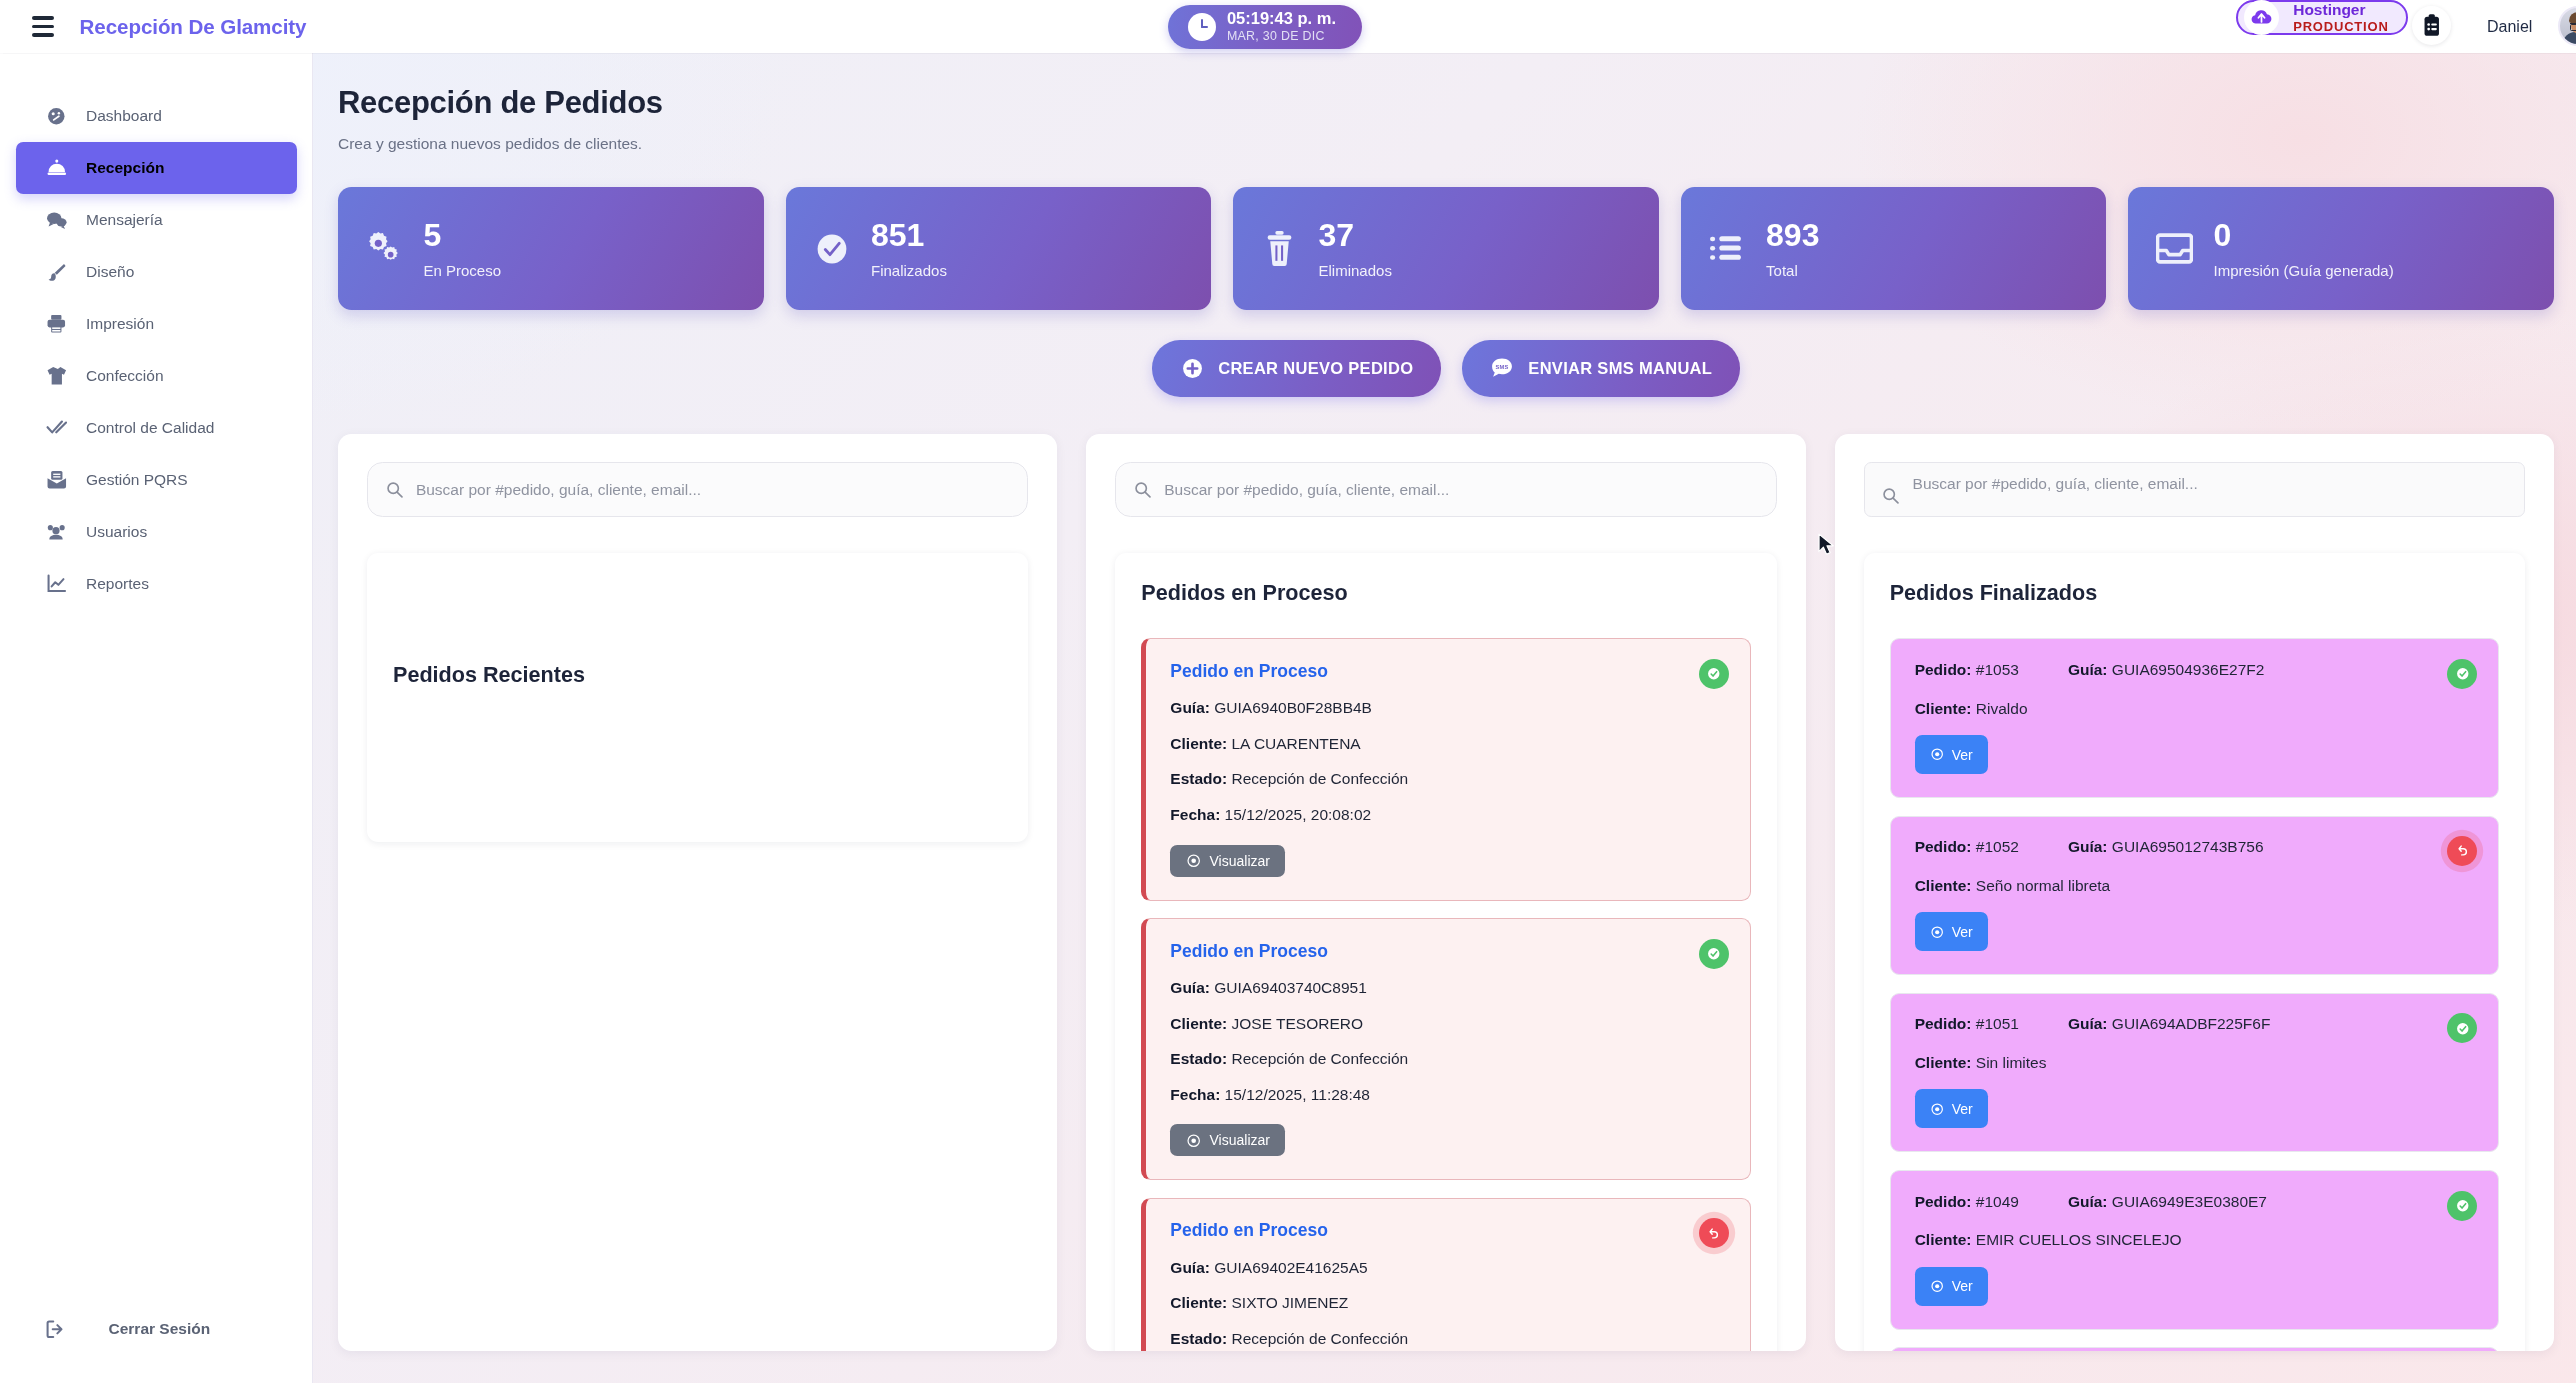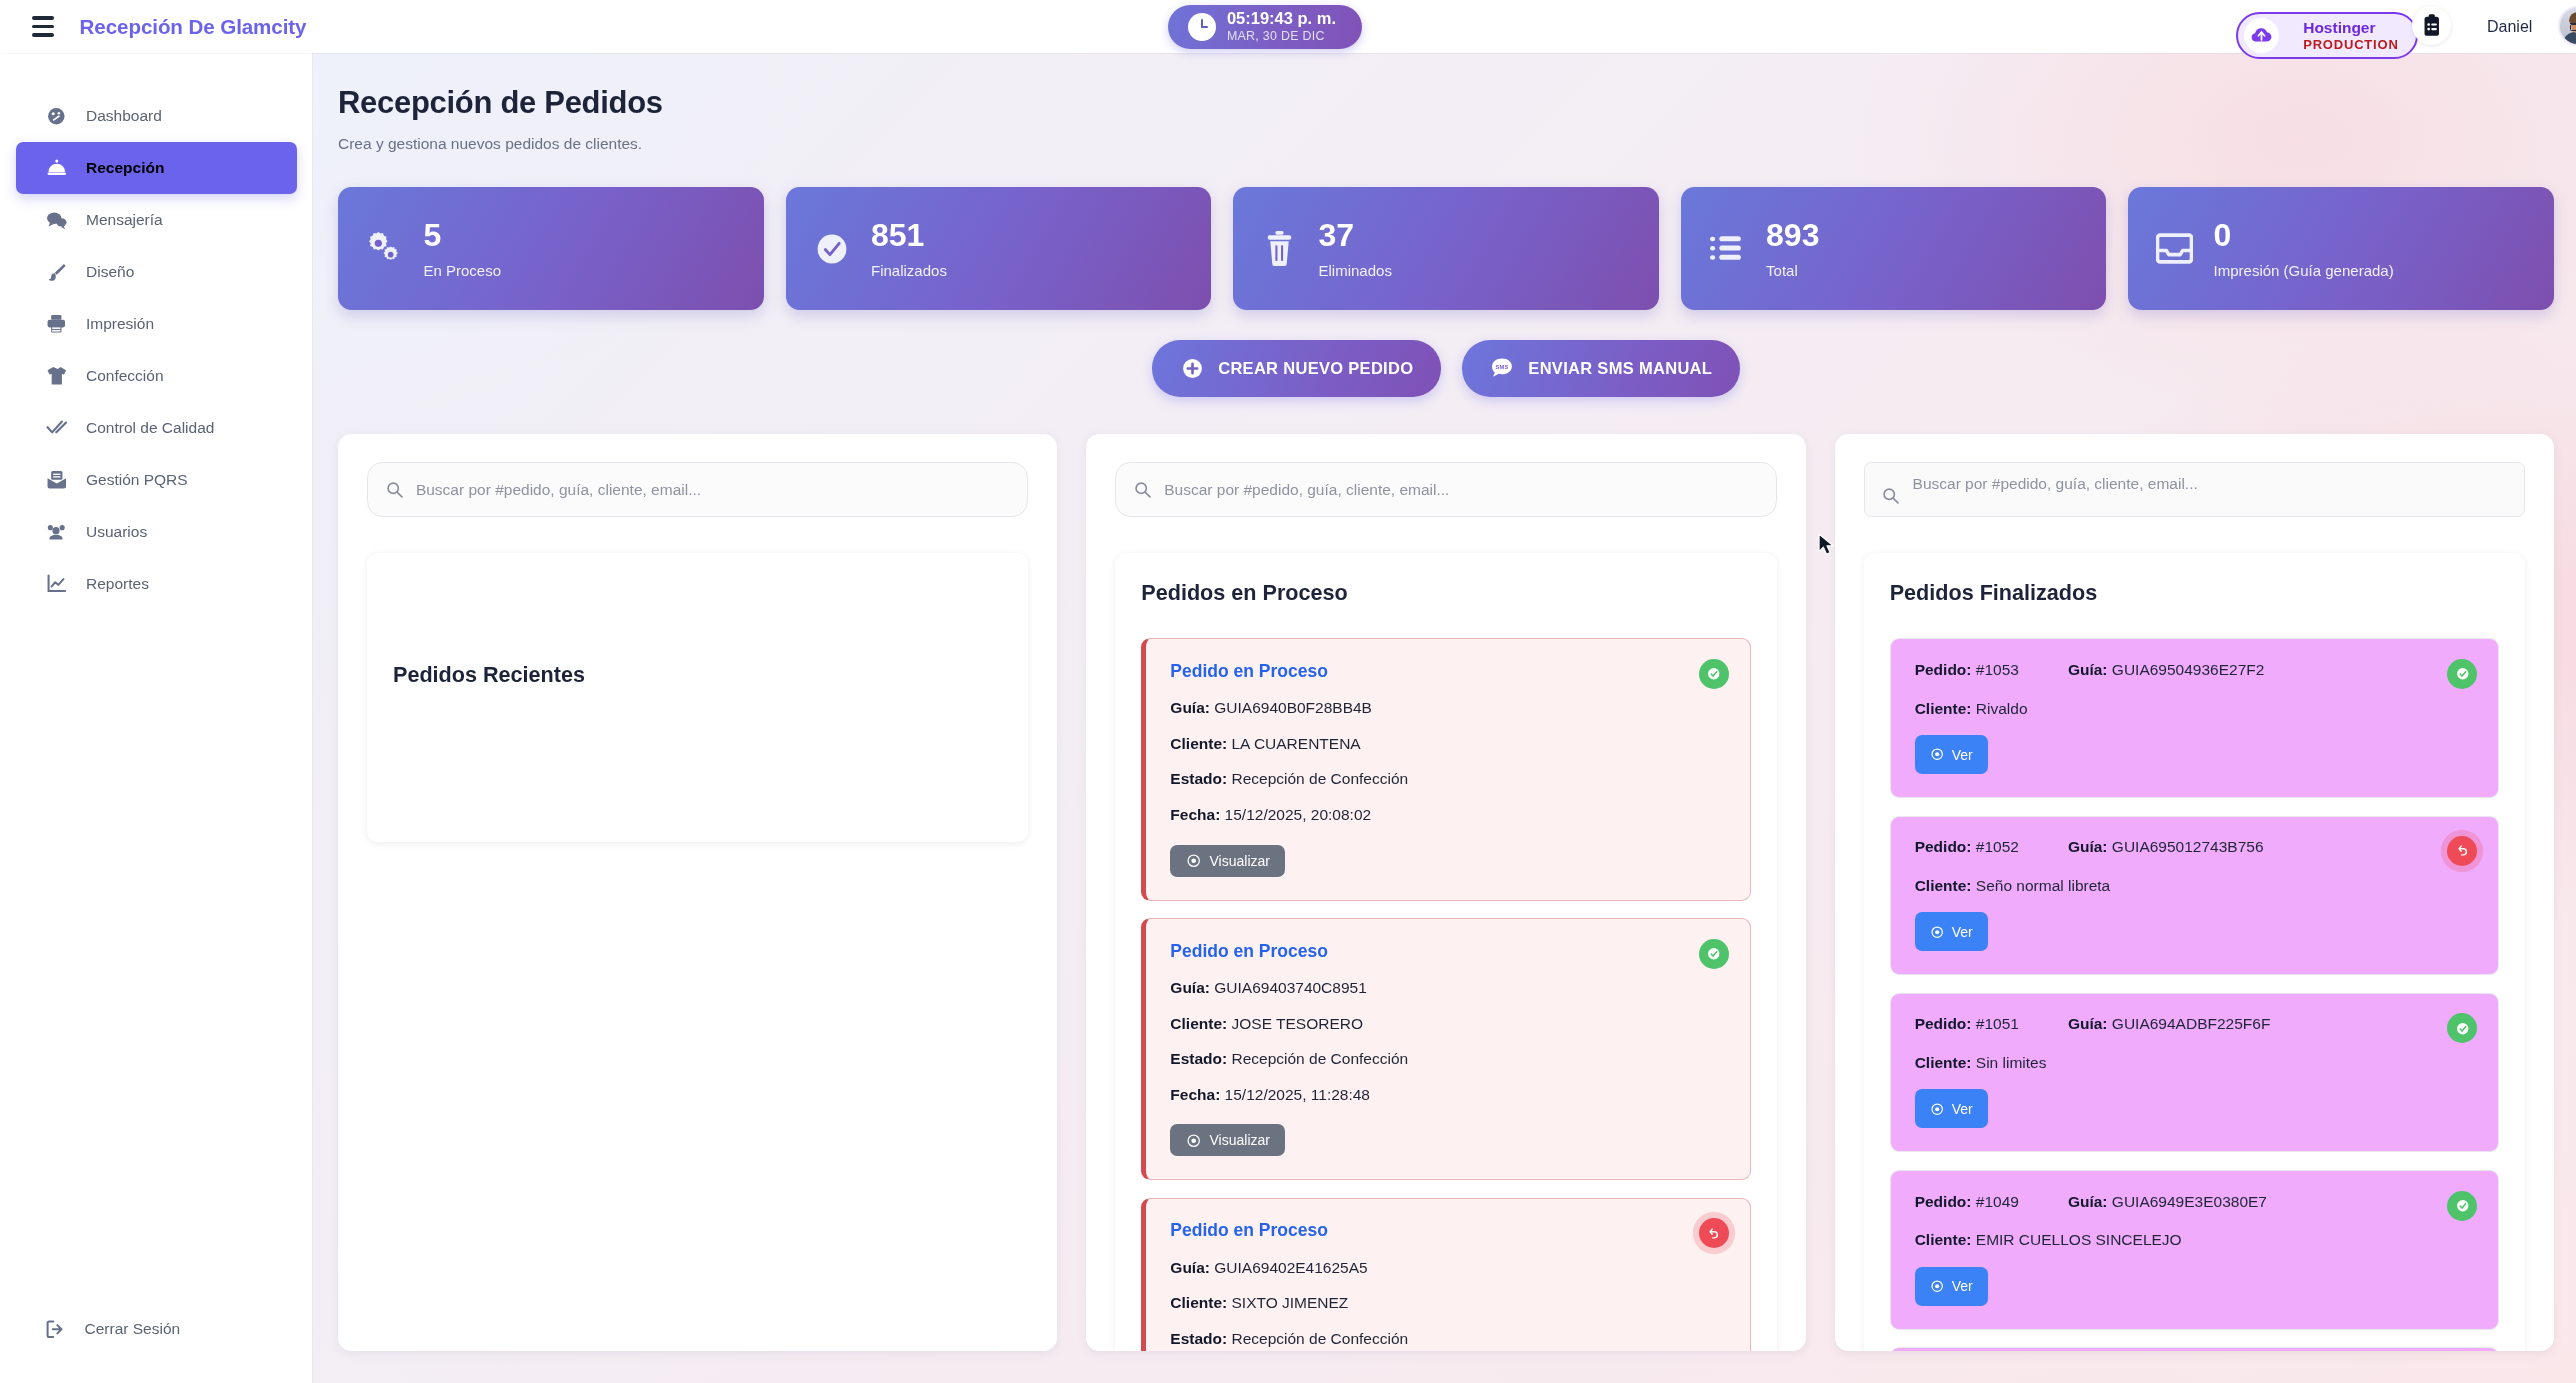--- a/index.html
+++ b/index.html
@@ -48,24 +48,24 @@
     width: 28px; height: 28px; border-radius: 50%; background: #ffffff;
     position: relative; flex: 0 0 auto;
   }
   .clock-ico::before { content:""; position:absolute; left:13.4px; top:6.2px; width:2.1px; height:8.8px; background:#5f5fbf; border-radius:1px; }
   .clock-ico::after  { content:""; position:absolute; left:13.4px; top:13.4px; width:6.7px; height:2.1px; background:#5f5fbf; border-radius:1px; }
   .clock-txt { display:flex; flex-direction: column; line-height: 1.05; }
   .clock-time { color:#fff; font-size: 16.5px; font-weight: 700; }
   .clock-date { color:#e2dff4; font-size: 12.4px; font-weight: 500; letter-spacing: 0.3px; margin-top: 2.6px; }
 
   .hostinger {
-    position: absolute; left: 2236px; top: 12px;
-    height: 47px; border-radius: 24px;
+    position: absolute; left: 2236px; top: 0;
+    height: 35px; border-radius: 24px;
     border: 2.1px solid #7c3aed; background: #f1e9fe;
-    display: flex; align-items: center; gap: 24px; padding: 0 17.5px 0 6.2px;
+    display: flex; align-items: center; gap: 14px; padding: 0 17.5px 0 6.2px;
   }
   .host-ico {
     width: 35px; height: 35px; border-radius: 50%; background: #fff;
     display:flex; align-items:center; justify-content:center; flex:0 0 auto;
   }
   .host-txt { display:flex; flex-direction: column; line-height: 1.02; }
   .host-name { color:#6d28d9; font-size: 15.5px; font-weight: 700; }
   .host-env { color:#b91c1c; font-size: 13px; font-weight: 600; letter-spacing: 0.8px; margin-top:1.5px;text-align:right; }
 
   .clipboard-btn {
@@ -109,21 +109,21 @@
   .nav-item .lb { font-size: 15.5px; color:#5a6274; font-weight: 500; white-space: nowrap; }
   .nav-item.active { background: #6c63ec; box-shadow: 0 4.1px 11.3px rgba(108,99,236,.28); }
   .nav-item.active .ic { color:#fff; }
   .nav-item.active .lb { color:#000000; font-weight: 700; }
   .logout {
     margin-top: auto; margin-bottom: 32px;
     height: 46px; display:flex; align-items:center; gap: 17.5px; padding-left: 44px;
     cursor: pointer;
   }
   .logout .ic { width: 23px; height: 23px; color:#68718c; display:flex; align-items:center; justify-content:center; }
-  .logout .lb { font-size: 15.5px; color:#5a6274; font-weight: 400; }
+  .logout .lb { font-size: 15.5px; color:#5a6274; font-weight: 700; margin-left: 24px; }
 
   
   .main { position: absolute; top: 53px; left: 313px; width: 2303px; height: 1331px; padding: 32px 62px 0 25px; }
   .page-title { font-size: 31px; font-weight: 700; color: #1d2439; letter-spacing: -0.3px; }
   .page-sub { font-size: 15.5px; color:#6a7186; margin-top: 14.4px; }
 
   
   .stats { display:flex; gap: 21.6px; margin-top: 34px; }
   .stat {
     flex: 1 1 0; height: 123px; border-radius: 13.4px;

